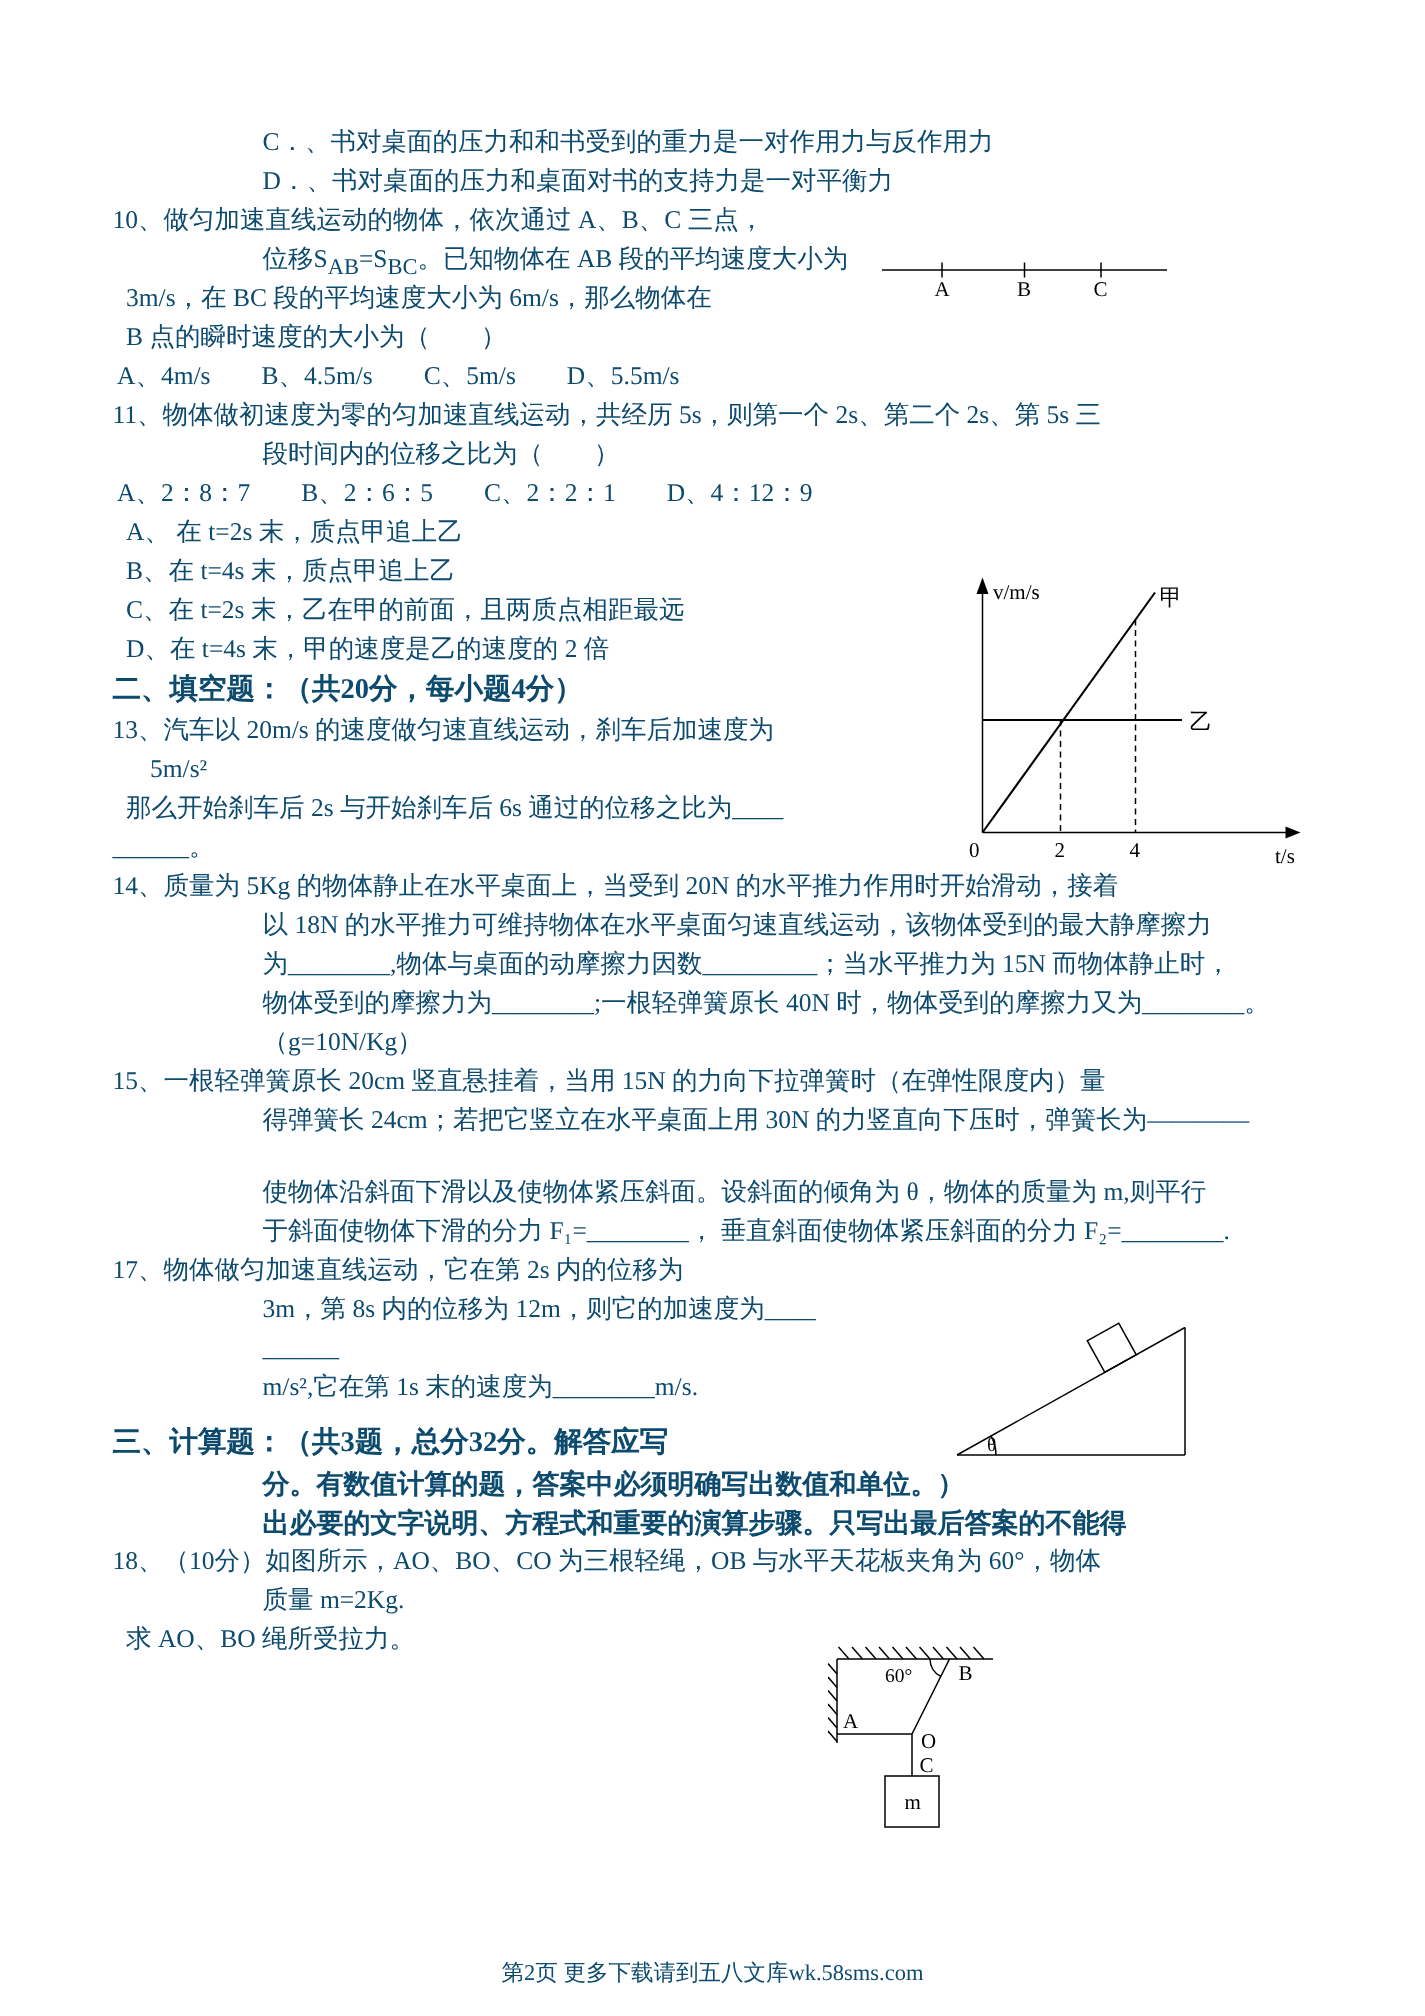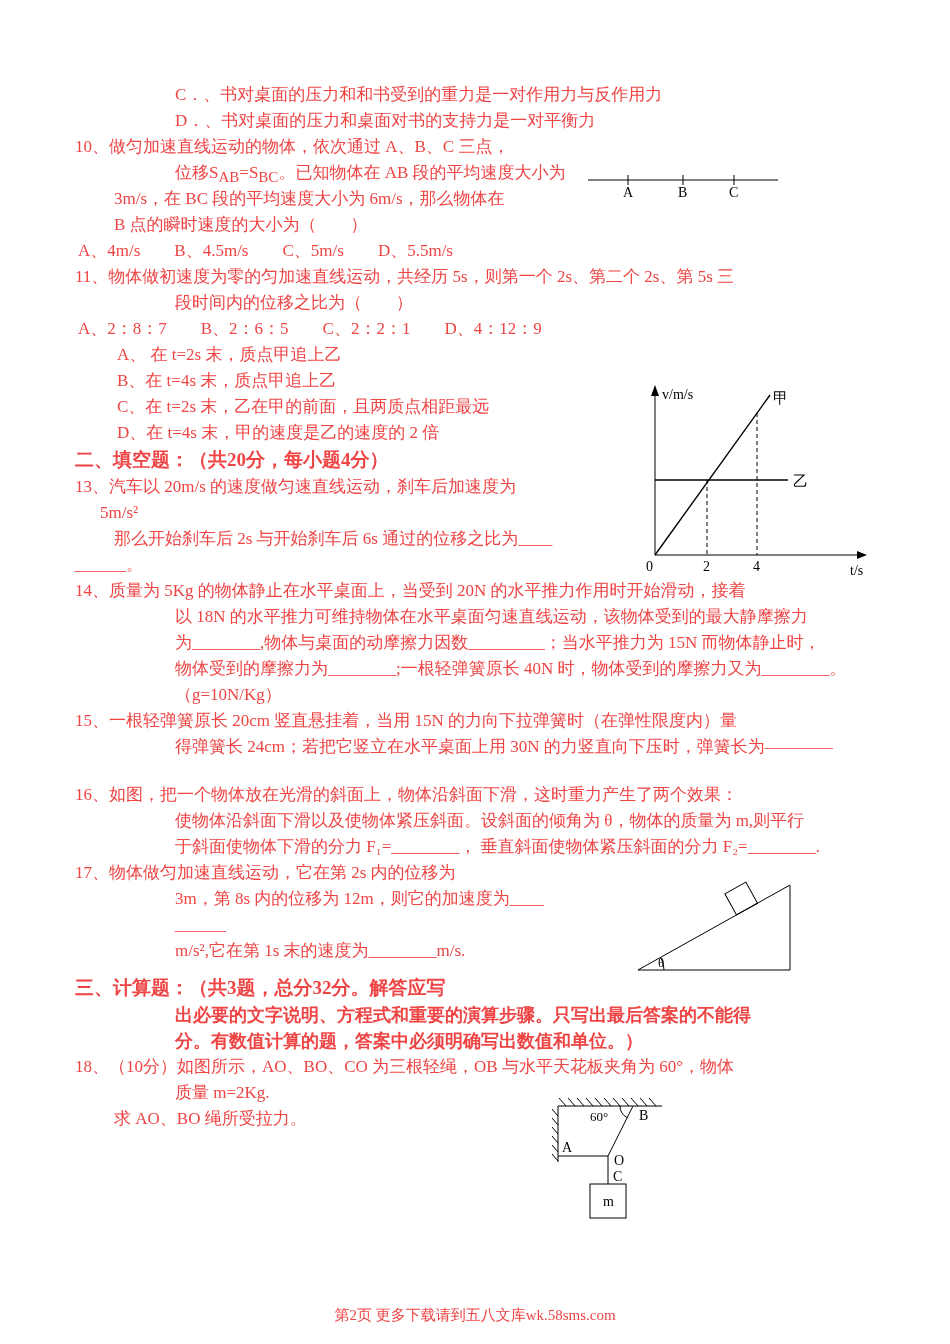--- a/index.html
+++ b/index.html
@@ -1,29 +1,29 @@
 <!DOCTYPE html>
 <html><head>
 <meta charset="utf-8">
 <style>
   * { margin:0; padding:0; box-sizing:border-box; }
   html,body { background:#888; }
   .page {
     position:relative; width:950px; height:1344px; margin:0 auto;
-    background:#ffffff; color:#ef4444;
+    background:#ffffff; color:#0c4a6e;
     font-family:"Liberation Serif","DejaVu Serif",serif;
     font-size:17px; overflow:hidden;
   }
   .content { position:absolute; top:82px; left:0; width:100%; }
   .line { height:26px; line-height:26px; white-space:nowrap; }
   .ind1 { margin-left:75px; }   
   .ind2 { margin-left:175px; }   
-  .ind2b { margin-left:114px; }  
+  .ind2b { margin-left:84px; }  
   .ind3 { margin-left:78px; }   
-  .ind4 { margin-left:117px; }   
+  .ind4 { margin-left:84px; }   
   .heading { font-weight:bold; font-size:19px; height:28px; line-height:28px; }
   .bold { font-weight:bold; font-size:18px; }
   .spacer22 { height:22px; }
   .spacer10 { height:10px; }
   sub { font-size:15px; }
   .diag { position:absolute; }
   svg line, svg polyline, svg path { stroke:#000; stroke-width:1; fill:none; }
   svg polygon { fill:#000; stroke:none; }
   svg rect { stroke:#000; fill:none; }
   svg text { font-family:"Liberation Serif","DejaVu Serif",serif; font-size:14px; fill:#000; stroke:none; }
@@ -66,34 +66,33 @@
     <div class="line ind2">以 18N 的水平推力可维持物体在水平桌面匀速直线运动，该物体受到的最大静摩擦力</div>
     <div class="line ind2">为________,物体与桌面的动摩擦力因数_________；当水平推力为 15N 而物体静止时，</div>
     <div class="line ind2">物体受到的摩擦力为________;一根轻弹簧原长 40N 时，物体受到的摩擦力又为________。</div>
     <div class="line ind2">（g=10N/Kg）</div>
 
     <div class="line ind1">15、一根轻弹簧原长 20cm 竖直悬挂着，当用 15N 的力向下拉弹簧时（在弹性限度内）量</div>
     <div class="line ind2">得弹簧长 24cm；若把它竖立在水平桌面上用 30N 的力竖直向下压时，弹簧长为————</div>
 
     <div class="spacer22"></div>
 
-    <div class="line ind1">16、如图，把一个物体放在光滑的斜面上，物体沿斜面下滑，这时重力产生了两个效果：</div>
     <div class="line ind2">使物体沿斜面下滑以及使物体紧压斜面。设斜面的倾角为 θ，物体的质量为 m,则平行</div>
     <div class="line ind2">于斜面使物体下滑的分力 F₁=________， 垂直斜面使物体紧压斜面的分力 F₂=________.</div>
 
     <div class="line ind1">17、物体做匀加速直线运动，它在第 2s 内的位移为</div>
     <div class="line ind2">3m，第 8s 内的位移为 12m，则它的加速度为____</div>
     <div class="line ind2">______</div>
     <div class="line ind2">m/s²,它在第 1s 末的速度为________m/s.</div>
 
     <div class="spacer10"></div>
 
     <div class="line ind1 heading">三、计算题：（共3题，总分32分。解答应写</div>
+    <div class="line ind2 bold">分。有数值计算的题，答案中必须明确写出数值和单位。）</div>
     <div class="line ind2 bold">出必要的文字说明、方程式和重要的演算步骤。只写出最后答案的不能得</div>
-    <div class="line ind2 bold">分。有数值计算的题，答案中必须明确写出数值和单位。）</div>
 
     <div class="line ind1">18、（10分）如图所示，AO、BO、CO 为三根轻绳，OB 与水平天花板夹角为 60°，物体</div>
     <div class="line ind2">质量 m=2Kg.</div>
     <div class="line ind2b">求 AO、BO 绳所受拉力。</div>
   </div>
 
   <svg class="diag" style="left:583px; top:163px" width="200" height="36">
     <line x1="5" y1="17" x2="195" y2="17"></line>
     <line x1="45" y1="12" x2="45" y2="22"></line>
     <line x1="100" y1="12" x2="100" y2="22"></line>

